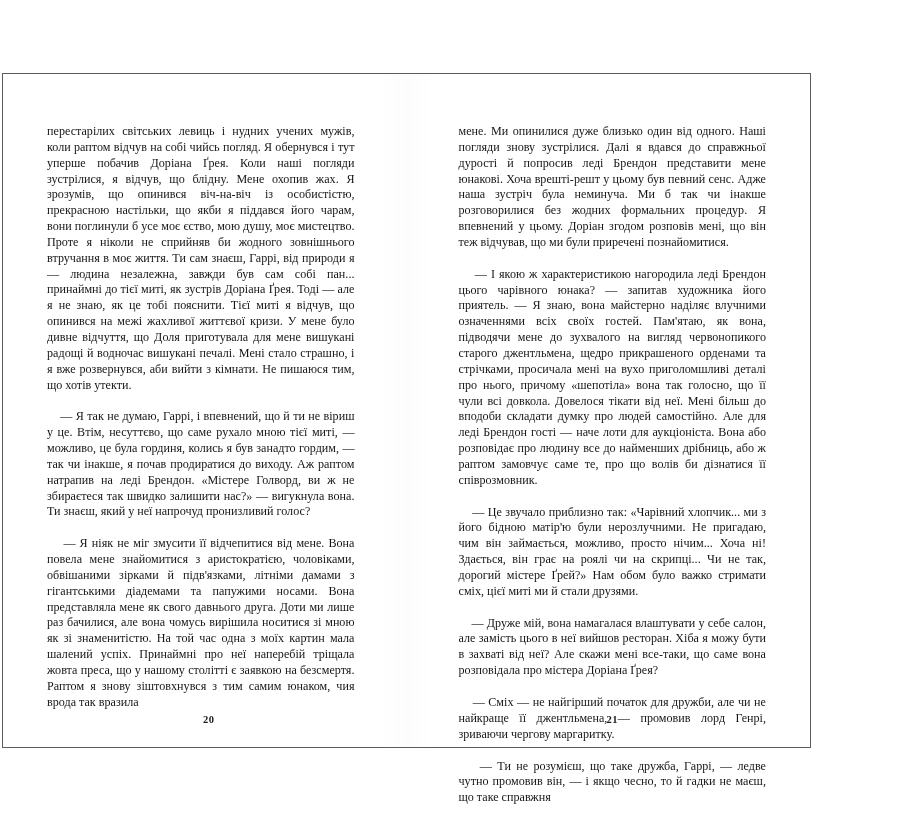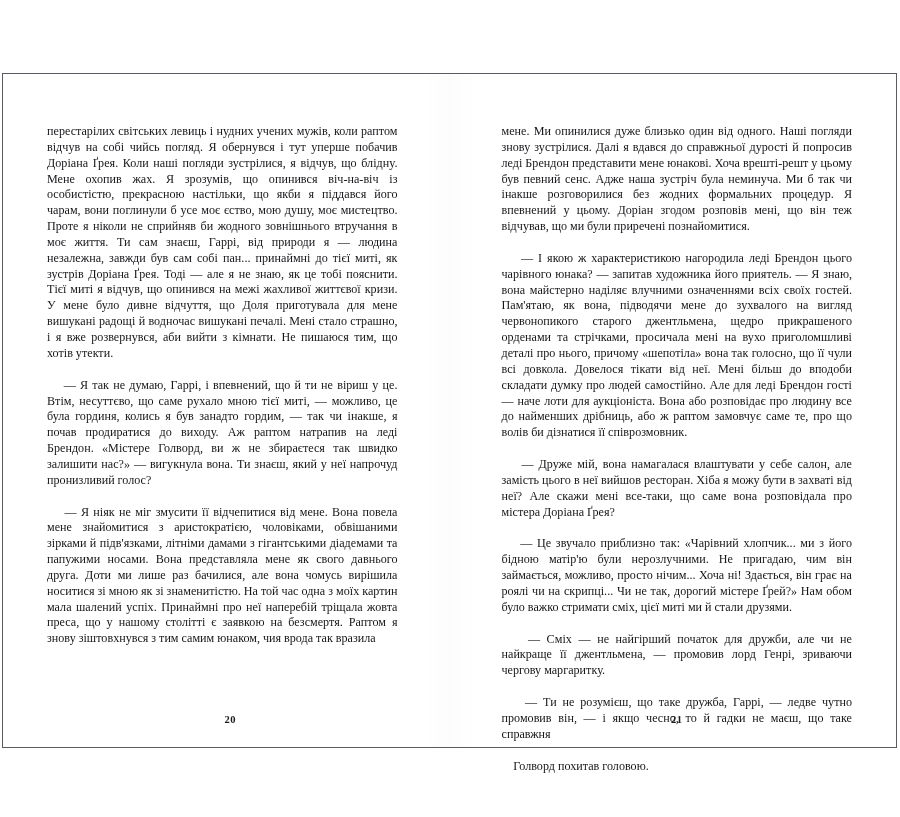--- a/index.html
+++ b/index.html
@@ -12,21 +12,21 @@
     height: 817px;
     font-family: "Liberation Serif", "DejaVu Serif", serif;
     overflow: hidden;
   }
 
   
   #book-spread {
     position: absolute;
     left: 2px;
     top: 73px;
-    width: 895px;
+    width: 809px;
     height: 675px;
     background: #ffffff;
     border: 1px solid #595b60;
     box-sizing: border-box;
   }
 
   #spread-inner {
     position: absolute;
     inset: 0;
     display: flex;
@@ -98,22 +98,22 @@
         <p class="para">    — Я ніяк не міг змусити її відчепитися від мене. Вона повела мене знайомитися з аристократією, чоловіками, обвішаними зірками й підв'язками, літніми дамами з гігантськими діадемами та папужими носами. Вона представляла мене як свого давнього друга. Доти ми лише раз бачилися, але вона чомусь вирішила носитися зі мною як зі знаменитістю. На той час одна з моїх картин мала шалений успіх. Принаймні про неї наперебій тріщала жовта преса, що у нашому столітті є заявкою на безсмертя. Раптом я знову зіштовхнувся з тим самим юнаком, чия врода так вразила</p>
       </div>
       <div class="folio">20</div>
       <div class="gutter-shade gutter-left"></div>
     </div>
 
     <div class="page page-right">
       <div class="text-block">
         <p class="para">мене. Ми опинилися дуже близько один від одного. Наші погляди знову зустрілися. Далі я вдався до справжньої дурості й попросив леді Брендон представити мене юнакові. Хоча врешті-решт у цьому був певний сенс. Адже наша зустріч була неминуча. Ми б так чи інакше розговорилися без жодних формальних процедур. Я впевнений у цьому. Доріан згодом розповів мені, що він теж відчував, що ми були приречені познайомитися.</p>
         <p class="para">    — І якою ж характеристикою нагородила леді Брендон цього чарівного юнака? — запитав художника його приятель. — Я знаю, вона майстерно наділяє влучними означеннями всіх своїх гостей. Пам'ятаю, як вона, підводячи мене до зухвалого на вигляд червонопикого старого джентльмена, щедро прикрашеного орденами та стрічками, просичала мені на вухо приголомшливі деталі про нього, причому «шепотіла» вона так голосно, що її чули всі довкола. Довелося тікати від неї. Мені більш до вподоби складати думку про людей самостійно. Але для леді Брендон гості — наче лоти для аукціоніста. Вона або розповідає про людину все до найменших дрібниць, або ж раптом замовчує саме те, про що волів би дізнатися її співрозмовник.</p>
+        <p class="para">    — Це звучало приблизно так: «Чарівний хлопчик... ми з його бідною матір'ю були нерозлучними. Не пригадаю, чим він займається, можливо, просто нічим... Хоча ні! Здається, він грає на роялі чи на скрипці... Чи не так, дорогий містере Ґрей?» Нам обом було важко стримати сміх, цієї миті ми й стали друзями.</p>
         <p class="para">    — Друже мій, вона намагалася влаштувати у себе салон, але замість цього в неї вийшов ресторан. Хіба я можу бути в захваті від неї? Але скажи мені все-таки, що саме вона розповідала про містера Доріана Ґрея?</p>
-        <p class="para">    — Це звучало приблизно так: «Чарівний хлопчик... ми з його бідною матір'ю були нерозлучними. Не пригадаю, чим він займається, можливо, просто нічим... Хоча ні! Здається, він грає на роялі чи на скрипці... Чи не так, дорогий містере Ґрей?» Нам обом було важко стримати сміх, цієї миті ми й стали друзями.</p>
         <p class="para">    — Сміх — не найгірший початок для дружби, але чи не найкраще її джентльмена, — промовив лорд Генрі, зриваючи чергову маргаритку.</p>
         <p class="para">    — Ти не розумієш, що таке дружба, Гаррі, — ледве чутно промовив він, — і якщо чесно, то й гадки не маєш, що таке справжня</p>
         <p class="para">    Голворд похитав головою.</p>
       </div>
       <div class="folio">21</div>
       <div class="gutter-shade gutter-right"></div>
     </div>
 
   </div>
 </div>

